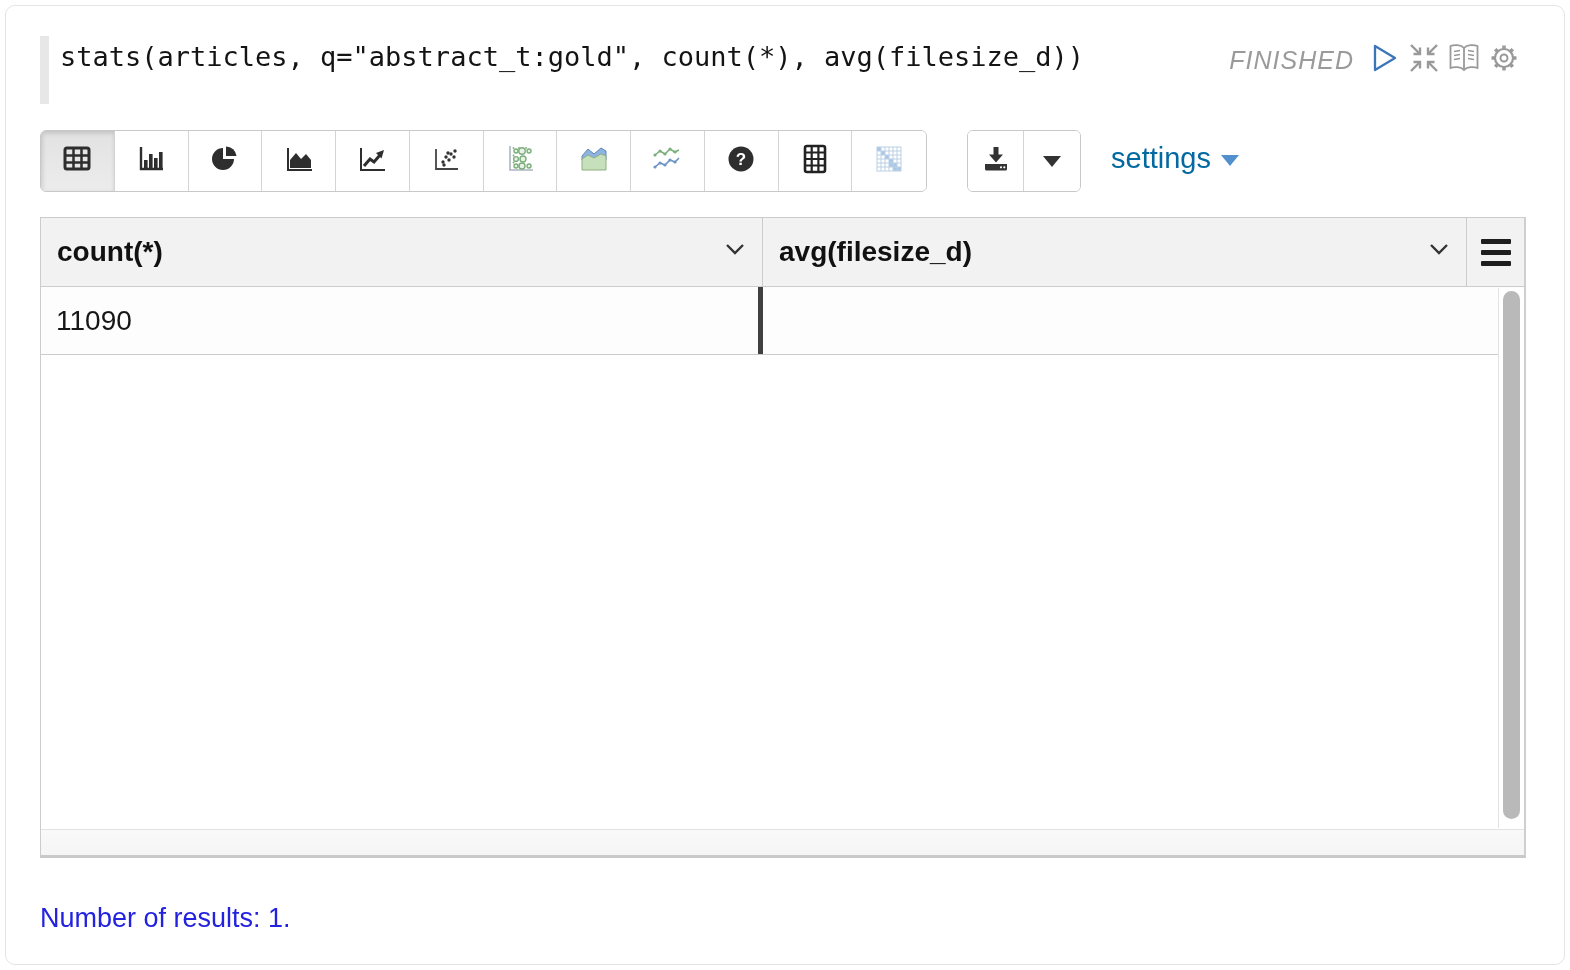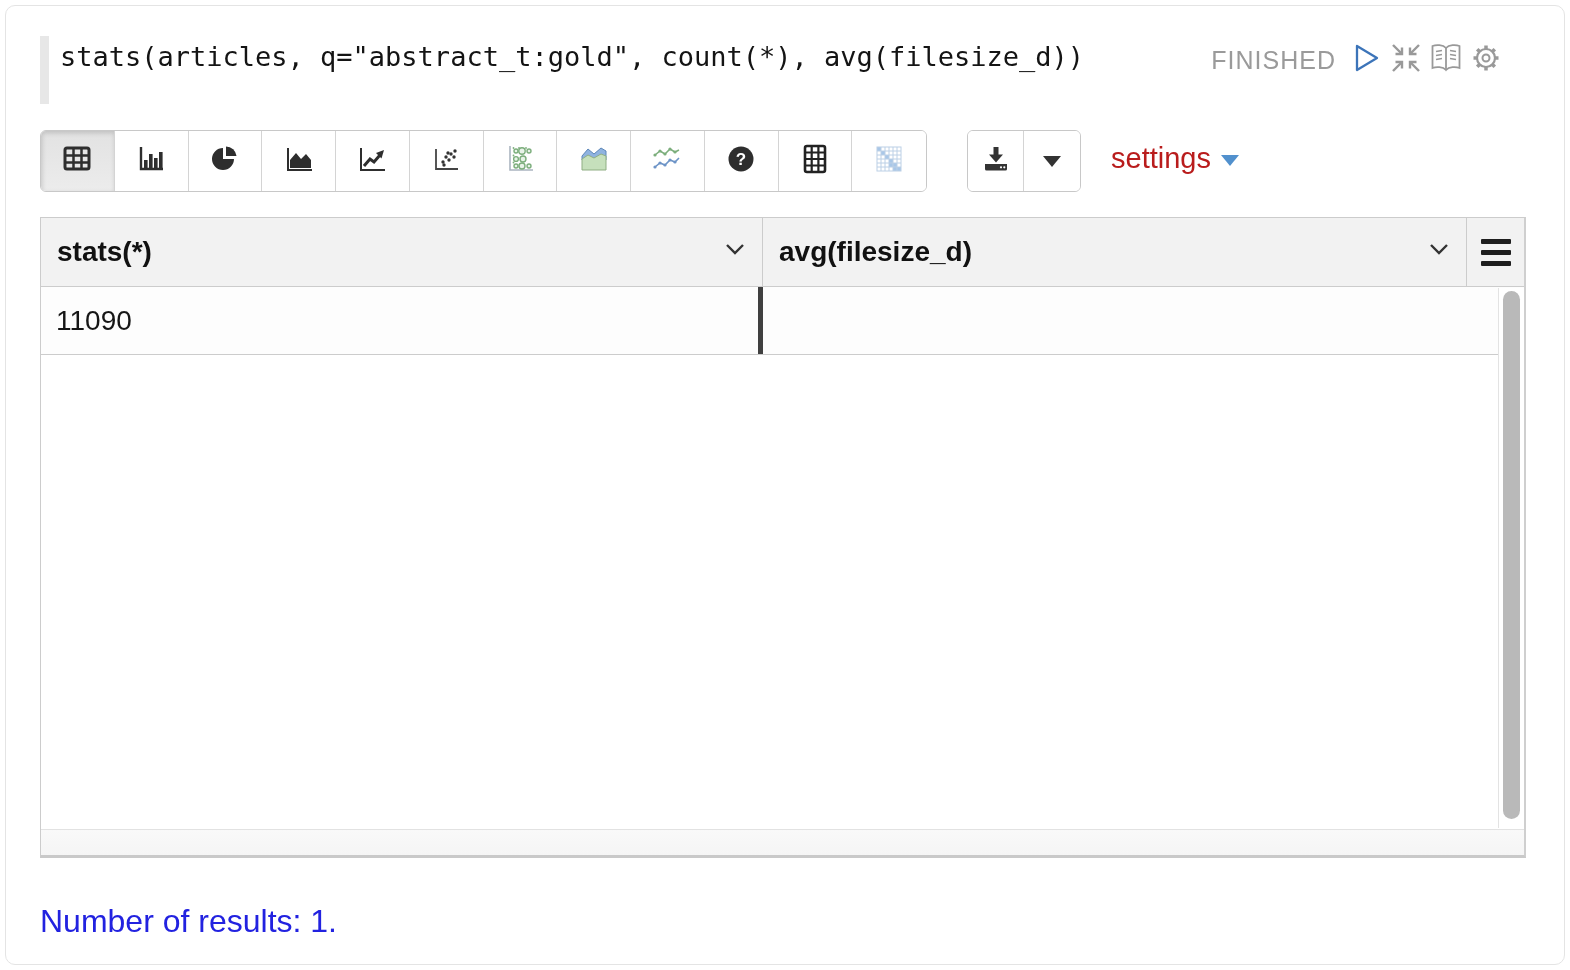--- a/index.html
+++ b/index.html
@@ -9,35 +9,35 @@
     font-family:"Liberation Sans", sans-serif; color:#1a1a1a;
   }
   .frame { position:absolute; inset:5px; border:1px solid #e4e4e4; border-radius:10px; pointer-events:none; }
 
   
   .editor { position:absolute; left:40px; top:36px; display:flex; align-items:flex-start; }
   .gutter-bar { width:9px; height:68px; background:#e7e7e7; margin-right:11px; }
   .code-text { font-family:"DejaVu Sans Mono", monospace; font-size:27px; line-height:42px; color:#141414; white-space:pre; }
 
   
-  .status-bar { position:absolute; top:42px; right:66px; display:flex; align-items:center; gap:4px; }
+  .status-bar { position:absolute; top:42px; right:48px; display:flex; align-items:center; gap:4px;font-style:italic; }
   .status-text { color:#9a9a9a; font-size:25px; letter-spacing:1px; margin-right:8px; }
   .ctl-btn { width:36px; height:36px; display:flex; align-items:center; justify-content:center; cursor:pointer; }
 
   
   .toolbar { position:absolute; left:40px; top:130px; display:flex; align-items:flex-start; }
   .btn-group { display:flex; border:1px solid #c8c8c8; border-radius:6px; background:#fff; overflow:hidden; }
   .chart-btn { width:73.75px; height:60px; display:flex; align-items:center; justify-content:center; background:#fff; border-right:1px solid #d4d4d4; cursor:pointer; }
   .chart-btn:last-child { border-right:none; }
   .chart-btn.active { background:linear-gradient(#e2e2e2,#ececec); box-shadow:inset 1px 2px 5px rgba(0,0,0,.16); }
   .dl-group { margin-left:40px; }
   .dl-btn { width:56px; height:60px; display:flex; align-items:center; justify-content:center; background:#fff; cursor:pointer; }
   .dl-btn.first { border-right:1px solid #d4d4d4; }
   .caret-down-dark { width:0; height:0; border-left:9px solid transparent; border-right:9px solid transparent; border-top:11px solid #333; }
-  .settings-link { margin-left:30px; margin-top:12px; display:flex; align-items:center; gap:10px; color:#b91c1c; font-size:29px; cursor:pointer; }
+  .settings-link { margin-left:30px; margin-top:12px; display:flex; align-items:center; gap:10px; color:#0369a1; font-size:29px; cursor:pointer; }
   .caret-down-blue { width:0; height:0; border-left:9px solid transparent; border-right:9px solid transparent; border-top:11px solid #5190cd; margin-top:3px; }
 
   
   .table-card { position:absolute; left:40px; top:217px; width:1486px; height:641px;
     border:1px solid #ccc; border-right:2px solid #cfcfcf; border-bottom:3px solid #c9c9c9;
     background:#fff; display:flex; flex-direction:column; }
   .thead { display:flex; height:69px; background:#f2f2f2; border-bottom:1px solid #ccc; flex:none; }
   .th { display:flex; align-items:center; padding:0 16px; border-right:1px solid #ccc; cursor:pointer; }
   .th .th-label { flex:1; font-weight:bold; font-size:28px; color:#111; }
   .th1 { width:722px; }
@@ -46,21 +46,21 @@
   .hamburger-bar { width:30px; height:5px; background:#1e1e1e; border-radius:1px; margin:3px 0; }
   .trow { display:flex; height:68px; border-bottom:1px solid #ccc; background:#fdfdfd; flex:none; }
   .td { display:flex; align-items:center; padding:0 15px; font-size:28px; color:#161616; }
   .td1 { width:722px; border-right:5px solid #404040; }
   .td2 { width:732px; border-right:1px solid #ddd; }
   .grid-empty { flex:1; background:#fff; }
   .hscroll { height:26px; background:linear-gradient(#f9f9f9,#f5f5f5); border-top:1px solid #e2e2e2; flex:none; }
   .vscroll { position:absolute; top:70px; right:0; bottom:27px; width:26px; background:#fff; border-left:1px solid #e3e3e3; }
   .vscroll-thumb { position:absolute; top:3px; left:4px; width:17px; height:528px; background:#b9b9b9; border-radius:9px; cursor:pointer; }
 
-  .results-text { position:absolute; left:40px; top:903px; font-size:32px; color:#2222e0; }
+  .results-text { position:absolute; left:40px; top:903px; font-size:27px; color:#2222e0; }
 </style>
 </head>
 <body>
 
 <div class="frame"></div>
 
 <div class="editor">
   <div class="gutter-bar"></div>
   <div class="code-text">stats(articles, q="abstract_t:gold", count(*), avg(filesize_d))</div>
 </div>
@@ -314,21 +314,21 @@
 
   <div class="settings-link">
     <span>settings</span>
     <span class="caret-down-blue"></span>
   </div>
 </div>
 
 <div class="table-card">
   <div class="thead">
     <div class="th th1">
-      <span class="th-label">stats(*)</span>
+      <span class="th-label">count(*)</span>
       <span>
         <svg width="22" height="14" viewBox="0 0 22 14">
             <polyline points="3,2 11,10 19,2" fill="none" stroke="#333" stroke-width="2.4"></polyline>
           </svg>
       </span>
     </div>
     <div class="th th2">
       <span class="th-label">avg(filesize_d)</span>
       <span>
         <svg width="22" height="14" viewBox="0 0 22 14">

